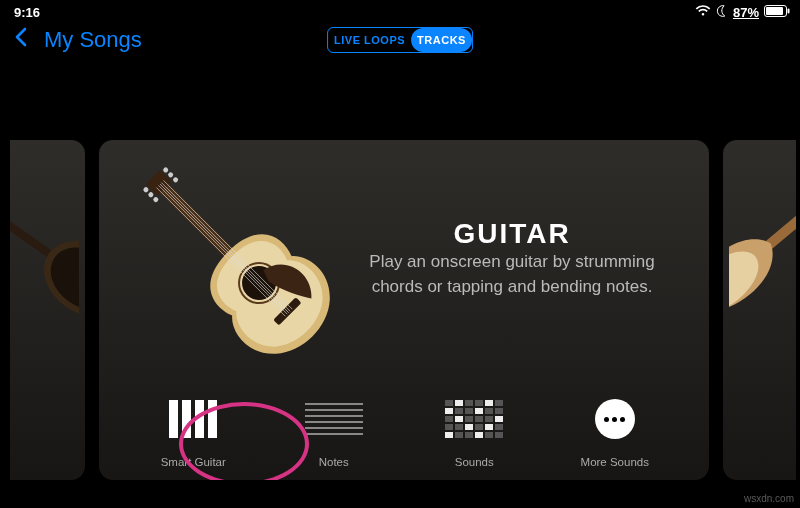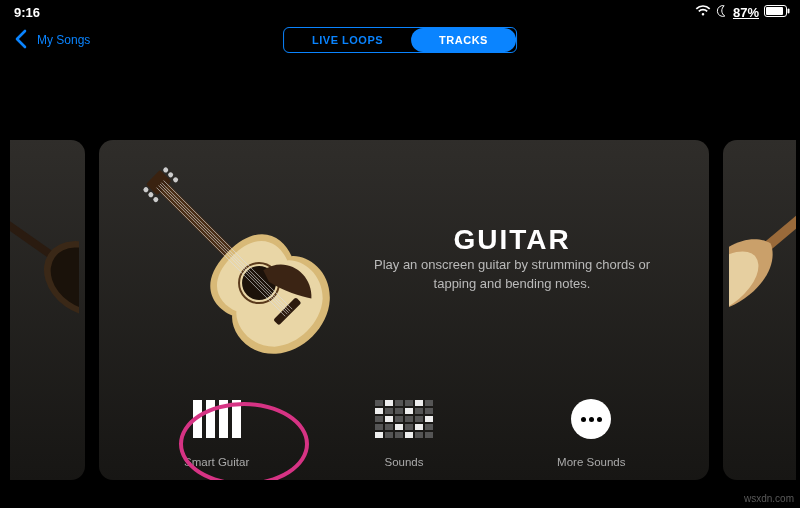--- a/index.html
+++ b/index.html
@@ -4,37 +4,37 @@
 <style>
   * { margin: 0; padding: 0; box-sizing: border-box; }
   html, body { width: 800px; height: 508px; background: #000; font-family: -apple-system, "Helvetica Neue", Arial, sans-serif; color: #fff; overflow: hidden; }
 
   
   .status-bar { display: flex; justify-content: space-between; align-items: center; padding: 4px 10px 0 14px; font-size: 13px; font-weight: 600; height: 20px; }
   .status-right { display: flex; align-items: center; gap: 5px; text-decoration: underline; }
 
   
   .nav-bar { display: flex; align-items: center; padding: 6px 14px 10px; height: 44px; position: relative; }
-  .back { display: flex; align-items: center; gap: 9px; color: #0a84ff; font-size: 12px; cursor: pointer; }
+  .back { display: flex; gap: 16px; color: #0a84ff; font-size: 22px; cursor: pointer; }
   .segment { position: absolute; left: 50%; transform: translateX(-50%); display: flex; border: 1px solid #0a84ff; border-radius: 6px; overflow: hidden; font-size: 11px; font-weight: 600; letter-spacing: 0.5px; }
-  .segment-btn { padding: 6px 28px; color: #0a84ff; cursor: pointer; }
+  .segment-btn { padding: 6px 6px; color: #0a84ff; cursor: pointer; }
   .segment-btn.active { background: #0a84ff; color: #fff; border-radius: 12px; }
 
   
   .carousel { position: absolute; top: 140px; left: 0; width: 800px; height: 340px; display: flex; align-items: stretch; gap: 14px; }
 
   .card { border-radius: 14px; background: linear-gradient(180deg, #2f2d2a 0%, #171614 100%); position: relative; overflow: hidden; flex: 0 0 auto; }
   .card-left  { width: 75px; margin-left: 10px; border-top-left-radius: 0; border-bottom-left-radius: 0; }
   .card-main  { width: 610px; }
   .card-right { width: 73px; border-top-right-radius: 0; border-bottom-right-radius: 0; }
 
   .card-top { display: flex; align-items: center; height: 220px; padding: 18px 36px 0; gap: 16px; }
   .title-block { flex: 1; text-align: center; }
   .instrument-title { font-size: 28px; font-weight: 700; letter-spacing: 2px; }
-  .instrument-desc { font-size: 13px; color: #bababa; line-height: 1.45; max-width: 300px; margin: 0 auto; }
+  .instrument-desc { font-size: 17px; color: #bababa; line-height: 1.45; max-width: 300px; margin: 0 auto; }
 
   .option-row { position: absolute; bottom: 12px; left: 0; right: 0; display: flex; justify-content: space-around; padding: 0 24px; }
   .option { display: flex; flex-direction: column; align-items: center; gap: 16px; width: 110px; cursor: pointer; }
   .option-icon { width: 58px; height: 42px; display: flex; align-items: center; justify-content: center; }
   .option-label { font-size: 11.5px; color: #aaa; }
 
   
   .highlight-ellipse { position: absolute; width: 130px; height: 84px; border: 4px solid #d63384; border-radius: 50%; left: 80px; bottom: -6px; pointer-events: none; z-index: 50; }
 
   
@@ -157,20 +157,33 @@
       <div class="option">
         <div class="option-icon">
           <div class="bars">
               <span></span>
               <span></span>
               <span></span>
               <span></span>
             </div>
         </div>
         <div class="option-label">Smart Guitar</div>
+      </div>
+      <div class="option">
+        <div class="option-icon">
+          <div class="lines">
+              <span></span>
+              <span></span>
+              <span></span>
+              <span></span>
+              <span></span>
+              <span></span>
+            </div>
+        </div>
+        <div class="option-label">Notes</div>
       </div>
       <div class="option">
         <div class="option-icon">
           <div class="scales-grid">
             <span></span>
               <span class="on"></span>
               <span></span>
               <span></span>
               <span class="on"></span>
               <span></span>

